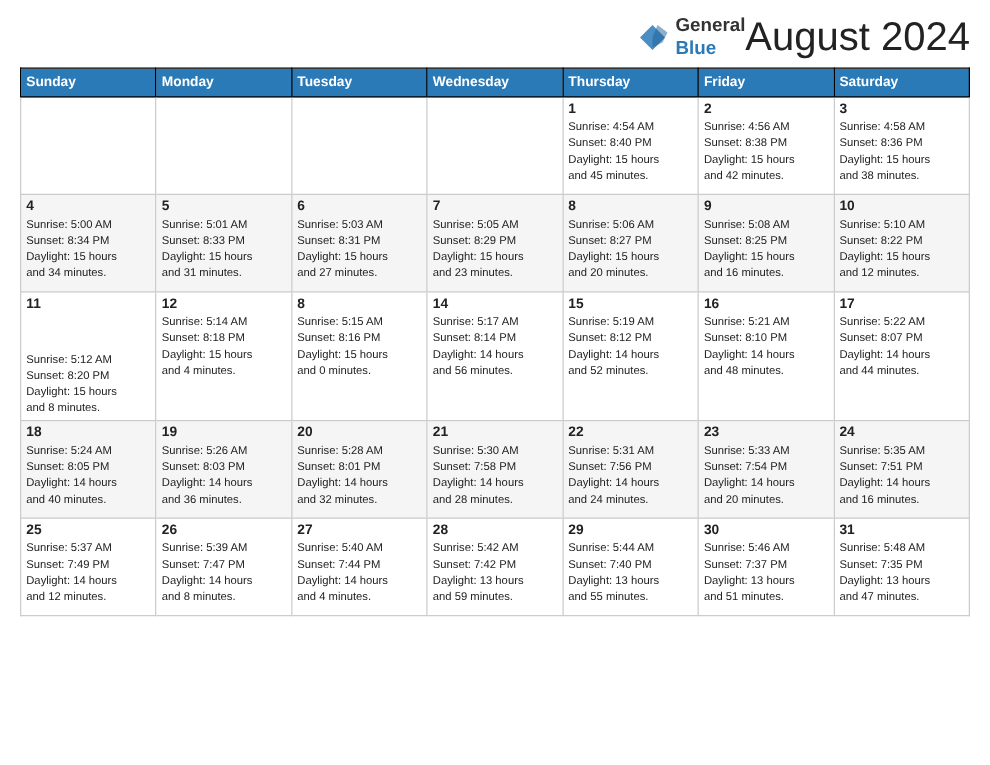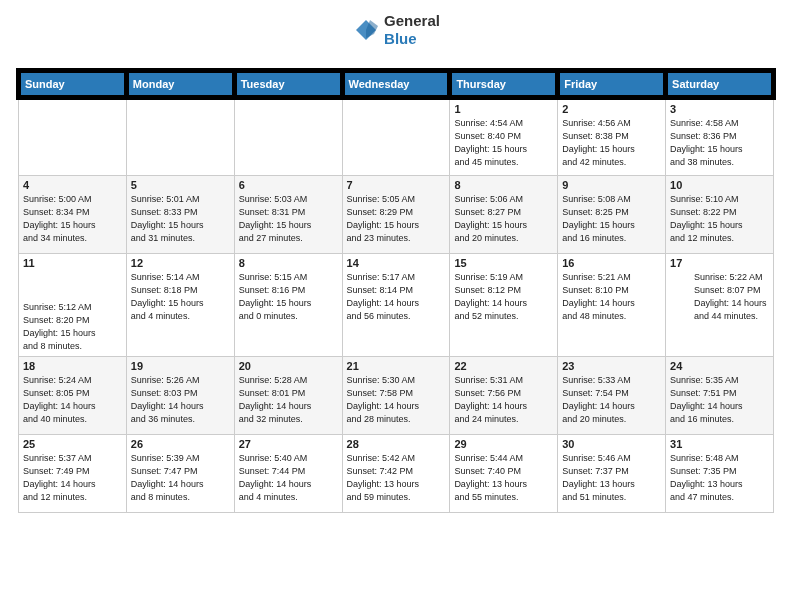--- a/index.html
+++ b/index.html
@@ -11,22 +11,22 @@
       overflow: hidden;
     }
     .page {
       width: 792px;
       height: 612px;
       padding: 12px 16px 10px 16px;
     }
     .header {
       display: flex;
       align-items: flex-start;
-      justify-content: center;
-      margin-bottom: 20px;
+      justify-content: flex-end;
+      margin-bottom: 6px;
     }
     .logo {
       display: flex;
       align-items: center;
       gap: 4px;
     }
     .logo-text {
       font-size: 15px;
       font-weight: bold;
       line-height: 1.2;
@@ -56,21 +56,21 @@
       border-collapse: collapse;
       table-layout: fixed;
     }
     thead th {
       background: #2a7ab8;
       color: #fff;
       font-size: 11px;
       font-weight: bold;
       padding: 5px 4px;
       text-align: left;
-      border: 5px solid #000000;
+      border: 1px solid #000000;
     }
     tbody td {
       border: 1px solid #ccc;
       vertical-align: top;
       padding: 3px 4px;
       font-size: 9px;
       color: #222;
       height: 78px;
       background: #fff;
     }
@@ -113,20 +113,21 @@
       <svg class="logo-icon" viewBox="0 0 28 28" xmlns="http://www.w3.org/2000/svg">
         <polygon points="14,4 24,14 14,24 4,14" fill="#2a7ab8" opacity="0.85"></polygon>
         <polygon points="18,4 26,10 22,18 14,22 14,14" fill="#1a5f9a" opacity="0.5"></polygon>
       </svg>
       <div class="logo-text">
         <span class="logo-general">General</span><br>
         <span class="logo-blue">Blue</span>
       </div>
     </div>
     <div class="title-block">
+      <div class="month-title">August 2024</div>
     </div>
   </div>
 
   <table>
     <thead>
       <tr>
       <th>Sunday</th>
           <th>Monday</th>
           <th>Tuesday</th>
           <th>Wednesday</th>
@@ -252,21 +253,21 @@
           </td>
           <td>
             <span class="day-num">16</span>
             <div class="day-info" style="white-space: pre-line;">Sunrise: 5:21 AM
 Sunset: 8:10 PM
 Daylight: 14 hours
 and 48 minutes.</div>
           </td>
           <td>
             <span class="day-num">17</span>
-            <div class="day-info" style="white-space: pre-line; margin-left: 24px;">Sunrise: 5:22 AM
+            <div class="day-info" style="white-space: pre-line;">Sunrise: 5:22 AM
 Sunset: 8:07 PM
 Daylight: 14 hours
 and 44 minutes.</div>
           </td>
         </tr>
         <tr>
           <td>
             <span class="day-num">18</span>
             <div class="day-info" style="white-space: pre-line;">Sunrise: 5:24 AM
 Sunset: 8:05 PM

